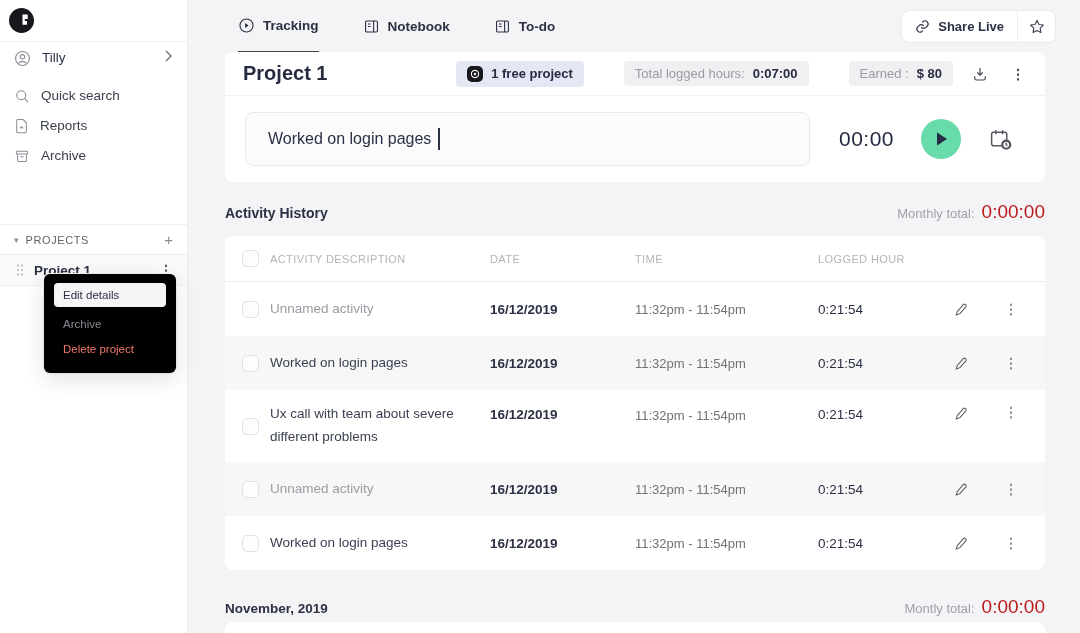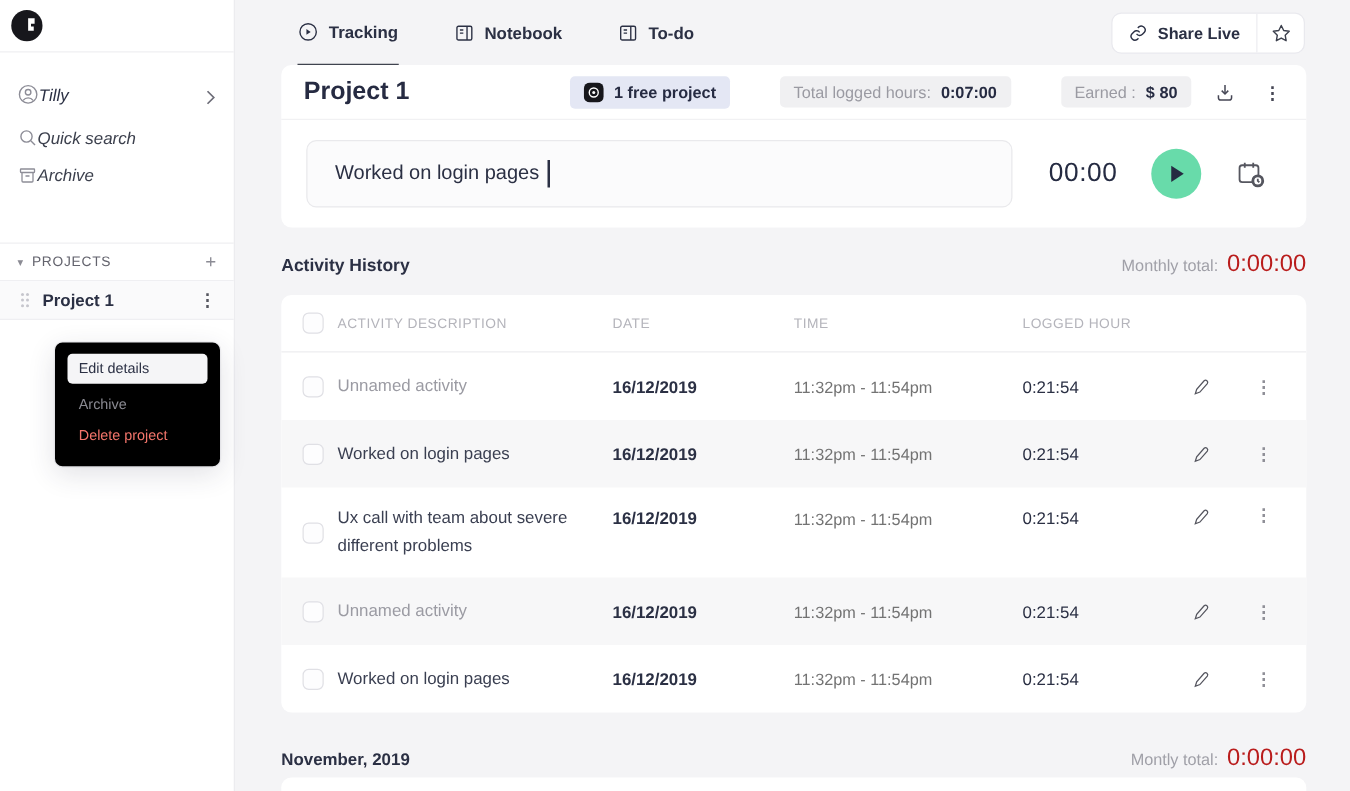--- a/index.html
+++ b/index.html
@@ -2,21 +2,21 @@
 <html><head>
 <meta charset="utf-8">
 <style>
   * { margin:0; padding:0; box-sizing:border-box; }
   html,body { width:1080px; height:633px; font-family:"Liberation Sans", sans-serif; }
   #canvas { position:relative; width:1080px; height:633px; background:#f4f4f6; overflow:hidden; }
 
   
   #sidebar { position:absolute; left:0; top:0; width:188px; height:633px; background:#fff; border-right:1px solid #ececef; }
   .logo-wrap { height:42px; border-bottom:1px solid #f0f0f2; display:flex; align-items:center; padding-left:8px; }
-  .side-row { display:flex; align-items:flex-end; padding:0 14px; height:30px; color:#3c404d; font-size:13.5px; cursor:pointer;font-style:italic; }
+  .side-row { display:flex; align-items:flex-start; gap:11px; padding:0 14px; height:30px; color:#3c404d; font-size:13.5px; cursor:pointer; }
   .side-row .ic { display:flex; color:#8d8d97; }
   #tilly-row { margin-top:8px; height:34px; }
   #tilly-row .lbl { color:#2b3044; }
   #tilly-row .chev { margin-left:auto; color:#6d6d78; display:flex; }
   .side-group { margin-top:4px; }
   .projects-head { margin-top:46px; border-top:1px solid #efeff2; border-bottom:1px solid #efeff2; height:31px; display:flex; align-items:center; padding:0 14px; gap:7px; }
   .projects-head .caret { color:#8b8b94; font-size:9px; }
   .projects-head .ph-lbl { font-size:11px; color:#63636d; letter-spacing:0.6px; font-weight:500; }
   .projects-head .plus { margin-left:auto; color:#8b8b94; font-size:15px; font-weight:400; cursor:pointer; }
   .project-row { height:31px; background:#fafafb; border-bottom:1px solid #efeff2; display:flex; align-items:center; padding:0 14px 0 16px; gap:10px; }
@@ -33,21 +33,21 @@
   .ctx-item.danger { color:#f4756b; margin-top:1px; }
 
   
   #main { position:absolute; left:188px; top:0; right:0; bottom:0; }
 
   
   #tabbar { position:absolute; left:0; top:0; right:0; height:52px; display:flex; align-items:center; padding-left:50px; gap:44px; }
   .tab { display:flex; align-items:center; gap:8px; font-size:13.5px; font-weight:600; color:#2b3044; height:52px; cursor:pointer; }
   .tab .ic { display:flex; color:#2b3044; }
   .tab.active { border-bottom:1.5px solid #40444f; }
-  #share-group { position:absolute; right:36px; top:10px; height:33px; background:#fff; border:1px solid #e9e9ee; border-radius:8px; display:flex; align-items:stretch; }
+  #share-group { position:absolute; right:24px; top:10px; height:33px; background:#fff; border:1px solid #e9e9ee; border-radius:8px; display:flex; align-items:stretch; }
   #share-btn { display:flex; align-items:center; gap:8px; padding:0 13px; font-size:13px; font-weight:600; color:#2b3044; cursor:pointer; border-right:1px solid #ededf1; }
   #fav-btn { width:37px; display:flex; align-items:center; justify-content:center; cursor:pointer; color:#3c404d; }
 
   
   #project-card { position:absolute; left:37px; top:52px; width:820px; background:#fff; border-radius:8px; }
   #project-card-header { height:44px; display:flex; align-items:center; padding:0 18px; border-bottom:1px solid #f1f1f3; }
   #project-title { font-size:20px; font-weight:600; color:#262b42; }
   .badge-row { margin-left:auto; display:flex; align-items:center; gap:9px; }
   .badge { display:flex; align-items:center; gap:8px; border-radius:4px; padding:5px 11px; font-size:13px;margin-left:31px; }
   .badge.lavender { background:#e4e7f4; color:#262b42; font-weight:600; }
@@ -124,20 +124,29 @@
 
     <div class="side-group">
       <div class="side-row">
         <span class="ic">
           <svg width="16" height="16" viewBox="0 0 20 20" fill="none" stroke="currentColor" stroke-width="1.4">
               <circle cx="9" cy="9" r="5.6"></circle>
               <path d="M13.3 13.3L17.5 17.5"></path>
             </svg>
         </span>
         <span>Quick search</span>
+      </div>
+      <div class="side-row">
+        <span class="ic">
+          <svg width="15" height="16" viewBox="0 0 18 20" fill="none" stroke="currentColor" stroke-width="1.3">
+              <path d="M4 2h7l4 4v11a1.5 1.5 0 0 1-1.5 1.5h-9A1.5 1.5 0 0 1 3 17V3.5A1.5 1.5 0 0 1 4 2z"></path>
+              <path d="M7 13l2-2 2 2"></path>
+            </svg>
+        </span>
+        <span>Reports</span>
       </div>
       <div class="side-row">
         <span class="ic">
           <svg width="16" height="16" viewBox="0 0 20 20" fill="none" stroke="currentColor" stroke-width="1.3">
               <rect x="3" y="4" width="14" height="3.5" rx="0.5"></rect>
               <path d="M4.5 7.5V16a1 1 0 0 0 1 1h9a1 1 0 0 0 1-1V7.5"></path>
               <path d="M8 11h4"></path>
             </svg>
         </span>
         <span>Archive</span>

